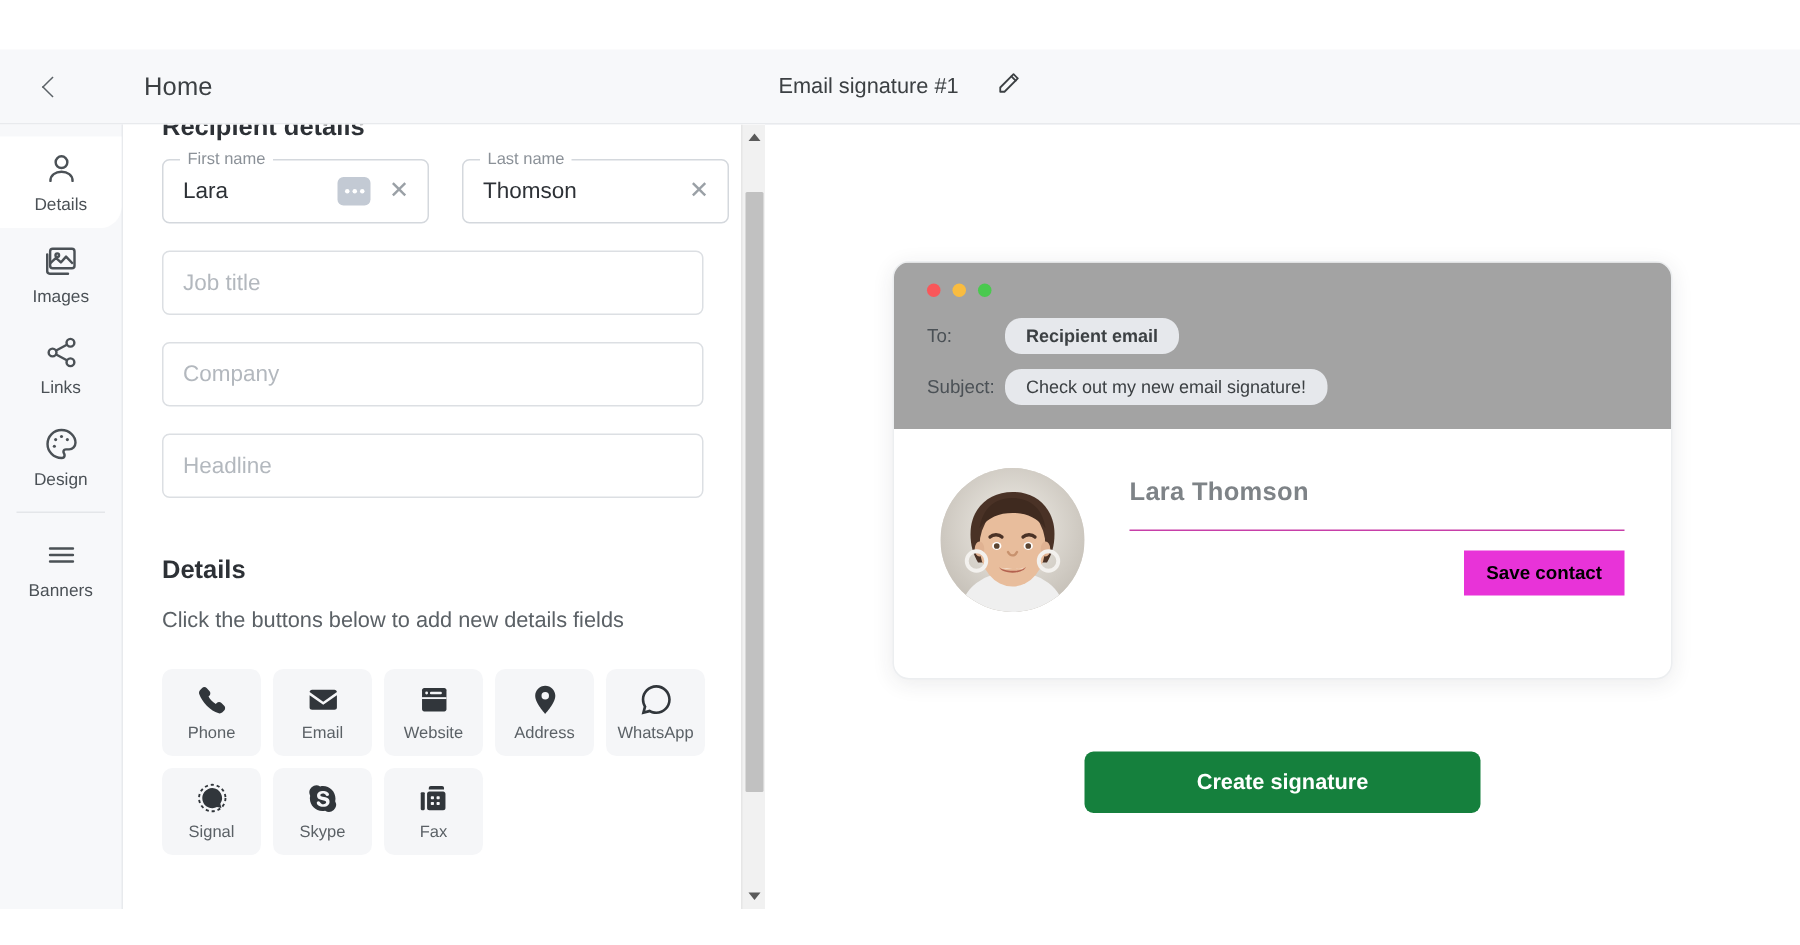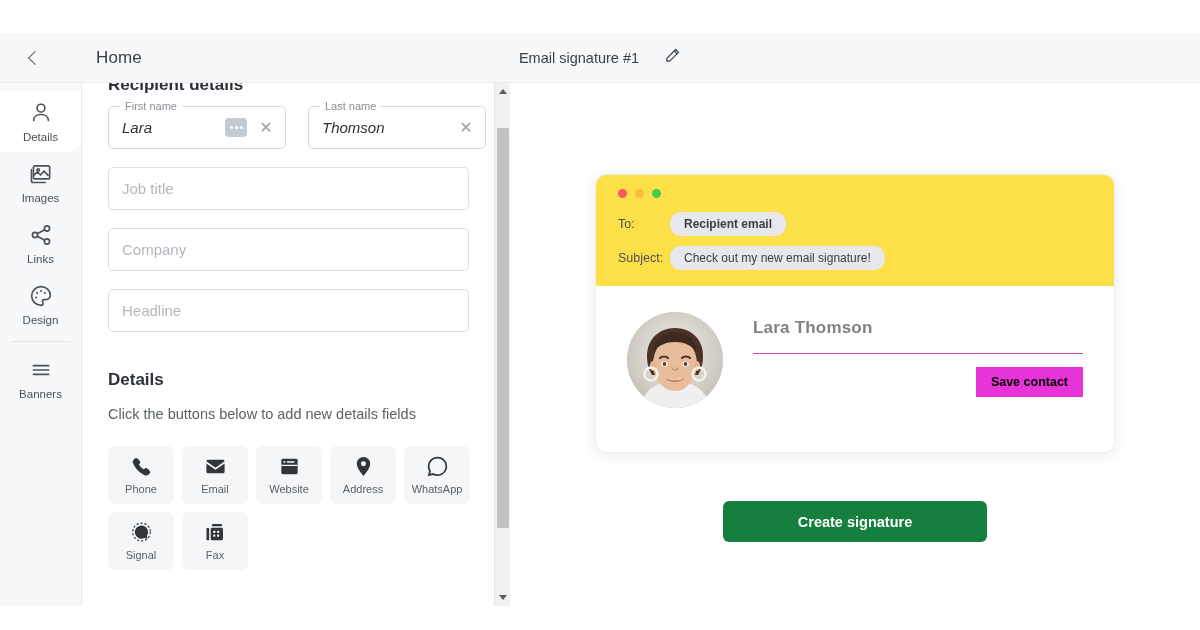--- a/index.html
+++ b/index.html
@@ -93,21 +93,21 @@
     border: 1px solid #d4d8dd; border-radius: 5px;
     display: flex; align-items: center;
     background: #fff;
   }
   .ofield .legend {
     position: absolute; top: -7px; left: 11px;
     background: #fff; padding: 0 5px;
     font-size: 11px; color: #8b9198;
   }
   .ofield .val {
-    font-size: 15px; color: #2d3136; padding-left: 13px; flex: 1; font-style: italic;
+    font-size: 15px; color: #2d3136; padding-left: 13px; flex: 1;
   }
   .f-first { width: 178px; }
   .f-last  { width: 178px; }
 
   .dots-badge {
     width: 22px; height: 19px; border-radius: 4px;
     background: #c3cad4;
     display: flex; align-items: center; justify-content: center;
     gap: 2px; margin-right: 8px; cursor: pointer;
   }
@@ -173,21 +173,21 @@
     flex: 1; background: #ffffff;
     display: flex; flex-direction: column;
     align-items: center; padding-top: 91px;
   }
   .mail-card {
     width: 520px; background: #fff;
     border: 1px solid #eceef0; border-radius: 11px;
     box-shadow: 0 3px 14px rgba(40,45,60,.09);
     overflow: hidden;
   }
-  .mail-head { background: #fde047; padding: 14px 22px 16px; }
+  .mail-head { background: #a3a3a3; padding: 14px 22px 16px; }
   .lights { display: flex; gap: 8px; margin-bottom: 14px; }
   .lights span { width: 9px; height: 9px; border-radius: 50%; display:block; }
   .mail-line { display: flex; align-items: center; margin-bottom: 10px; }
   .mail-line:last-child { margin-bottom: 0; }
   .mail-key { font-size: 12.5px; color: #4b5156; width: 52px; }
   .mail-pill {
     background: #e6e8ec; border-radius: 11px;
     padding: 5px 14px; font-size: 12px;
     font-weight: bold; color: #3c4043;
   }
@@ -395,20 +395,29 @@
         <div class="chip">
           <span class="ic">
             <svg width="23" height="23" viewBox="0 0 24 24">
               <circle cx="12" cy="11.5" r="9.2" fill="none" stroke="#31363b" stroke-width="1.3" stroke-dasharray="2.2 2.0"></circle>
               <path d="M12 4.6a7 7 0 1 0 3.3 13.2l3.1.7-.8-3a7 7 0 0 0-5.6-10.9z" fill="#31363b"></path>
             </svg>
           </span>
           <span class="chip-label">Signal</span>
         </div>
 
+        <div class="chip">
+          <span class="ic">
+            <svg width="23" height="23" viewBox="0 0 24 24" fill="#31363b">
+              <path d="M20.3 13.8a8.9 8.9 0 0 0 .2-1.9c0-4.8-3.9-8.7-8.7-8.7-.6 0-1.3.1-1.9.2a5 5 0 0 0-7 6.6 8.9 8.9 0 0 0-.2 1.9c0 4.8 3.9 8.7 8.7 8.7.6 0 1.3-.1 1.9-.2a5 5 0 0 0 7-6.6z"></path>
+              <path d="M12.1 17.6c-2.9 0-4.6-1.4-4.6-2.8 0-.6.4-1.1 1.1-1.1 1.5 0 1.2 2.1 3.5 2.1 1.2 0 1.9-.6 1.9-1.3 0-.4-.2-.9-1-1.1l-2.7-.7c-2.2-.5-2.6-1.8-2.6-2.9 0-2.3 2.1-3.2 4.2-3.2 1.9 0 4.1.9 4.1 2.5 0 .7-.5 1-1.1 1-1.3 0-1.1-1.8-3.2-1.8-1.1 0-1.7.5-1.7 1.2 0 .7.8.9 1.6 1.1l2 .4c2.2.5 2.8 1.8 2.8 3 0 1.9-1.5 3.6-4.3 3.6z" fill="#f5f6f8"></path>
+            </svg>
+          </span>
+          <span class="chip-label">Skype</span>
+        </div>
 
         <div class="chip">
           <span class="ic">
             <svg width="23" height="23" viewBox="0 0 24 24" fill="#31363b">
               <rect x="2.6" y="7.4" width="2.8" height="12.6" rx=".8"></rect>
               <path d="M8.2 4.6c0-.8.6-1.4 1.4-1.4h7.8c.8 0 1.4.6 1.4 1.4v.9H8.2v-.9z"></path>
               <path d="M7 8.6c0-.9.7-1.6 1.6-1.6h9.6c.9 0 1.6.7 1.6 1.6v9.8c0 .9-.7 1.6-1.6 1.6H8.6c-.9 0-1.6-.7-1.6-1.6V8.6z"></path>
               <rect x="9.6" y="10.2" width="2.2" height="2.2" rx=".5" fill="#f5f6f8"></rect>
               <rect x="13.6" y="10.2" width="2.2" height="2.2" rx=".5" fill="#f5f6f8"></rect>
               <rect x="9.6" y="14.2" width="2.2" height="2.2" rx=".5" fill="#f5f6f8"></rect>

